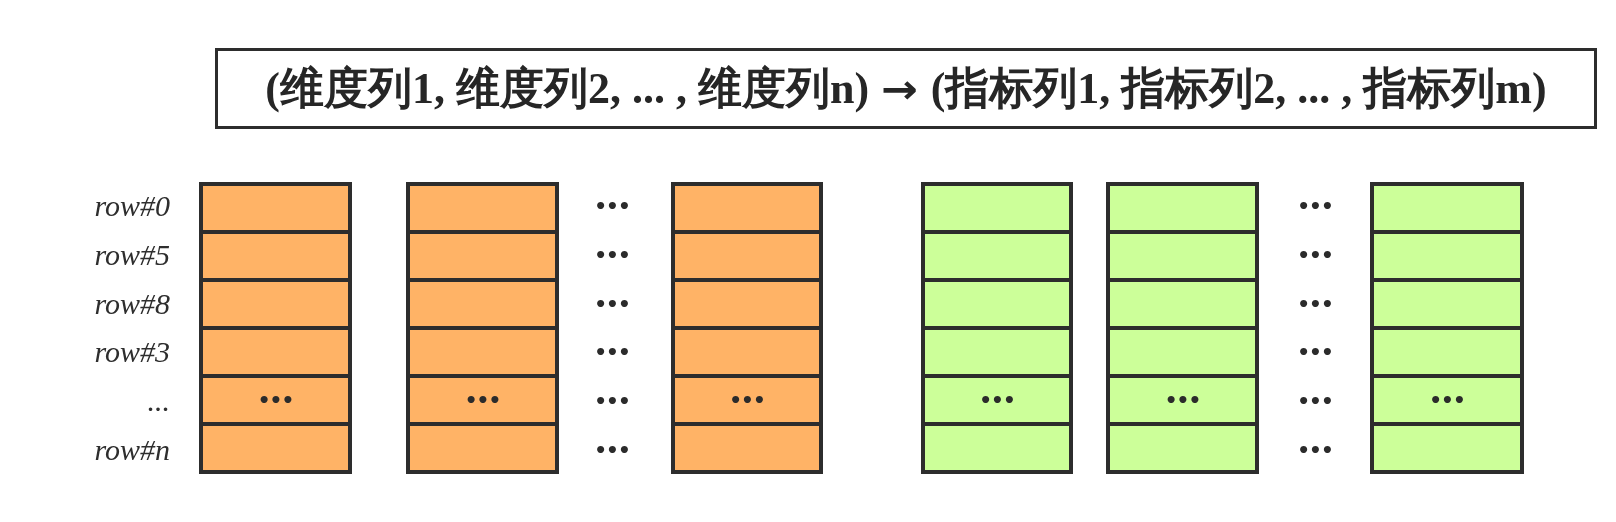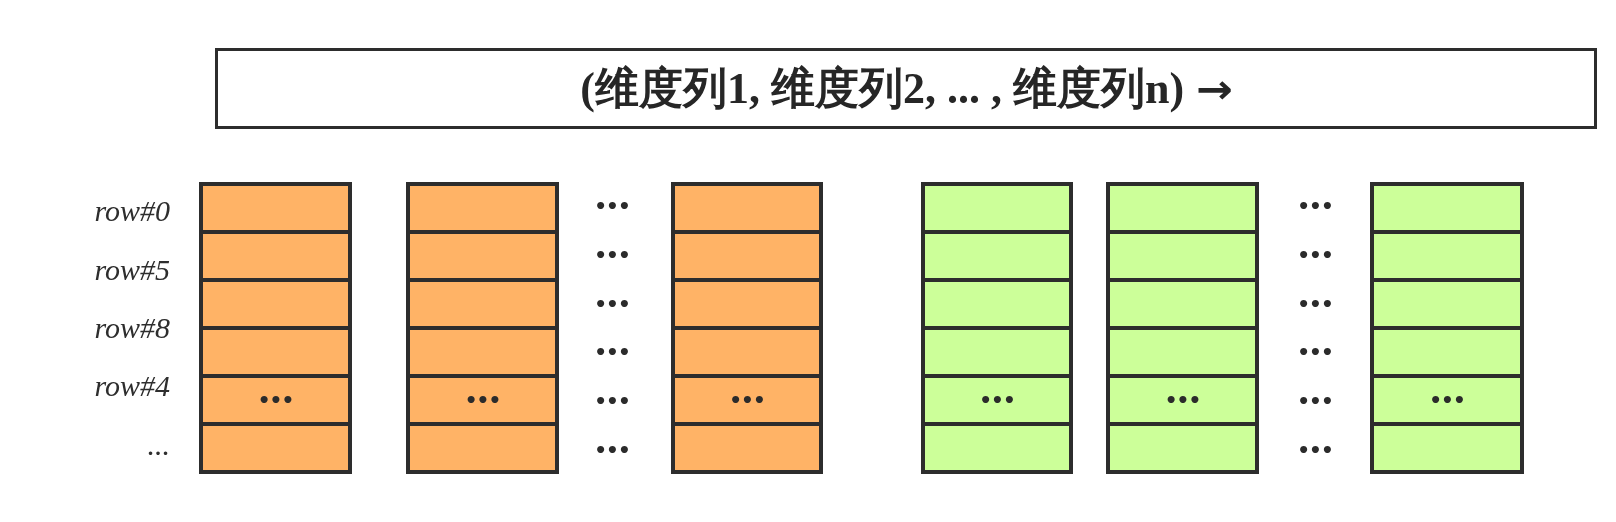--- a/index.html
+++ b/index.html
@@ -85,28 +85,30 @@
   .met-gap   { left: 1289px; }
 </style>
 </head>
 <body>
 
 <div class="stage">
 
   <div class="title-box">
     <span>(维度列1, 维度列2, ... , 维度列n)</span>
     <span class="arrow-glyph">→</span>
+    <span>(指标列1, 指标列2, ... , 指标列m)</span>
   </div>
 
   <div class="row-labels">
     <span class="row-label">row#0</span>
     <span class="row-label">row#5</span>
     <span class="row-label">row#8</span>
-    <span class="row-label">row#4</span>
+    <span class="row-label">row#3</span>
     <span class="row-label">...</span>
+    <span class="row-label">row#n</span>
   </div>
 
   <div class="col dim-col-1" style="background-color: rgb(255, 179, 102);">
     <div class="cell"></div>
     <div class="cell"></div>
     <div class="cell"></div>
     <div class="cell"></div>
     <div class="cell">
         <span class="dots">•••</span>
       </div>

